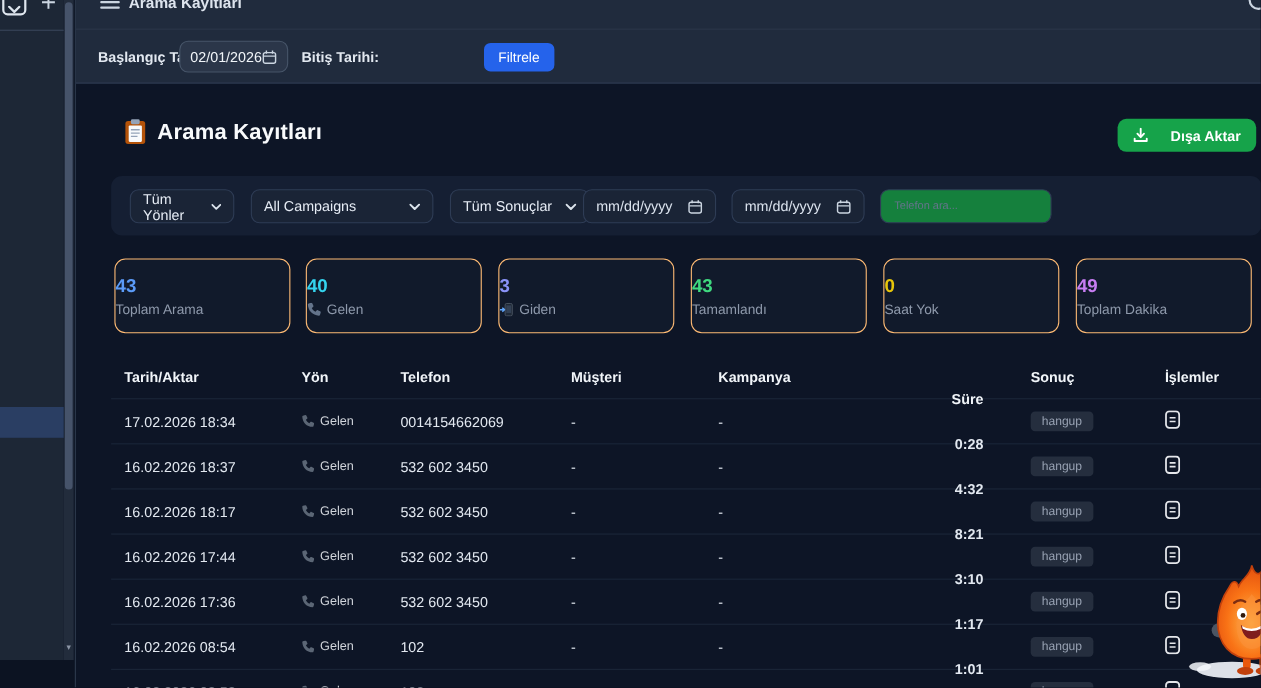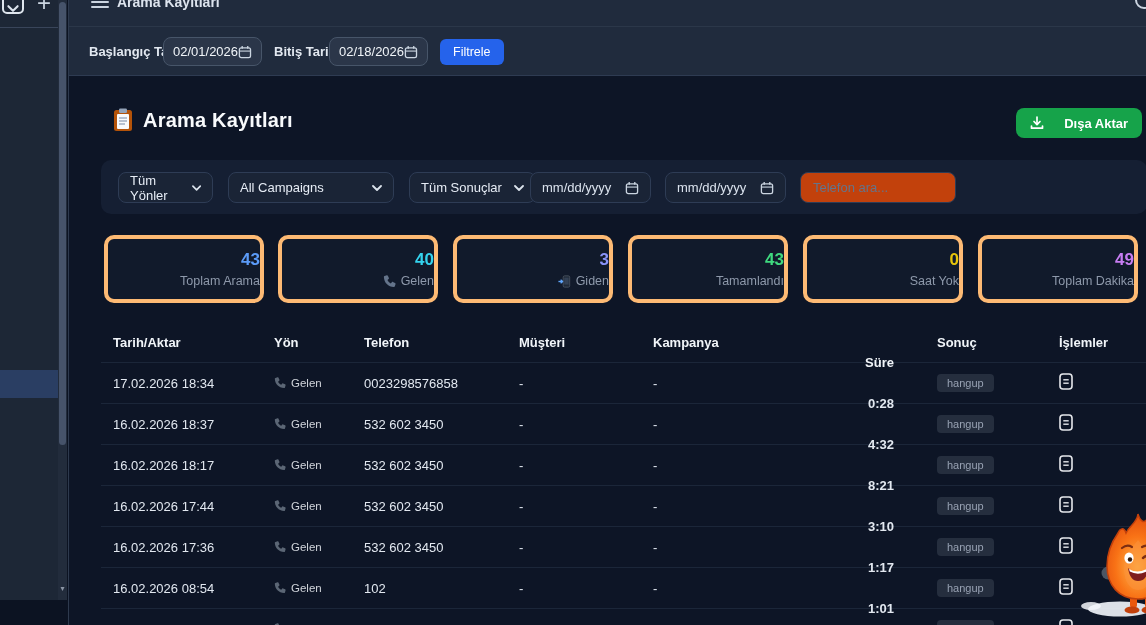--- a/index.html
+++ b/index.html
@@ -39,27 +39,27 @@
   .heading-wrap { position:absolute; left:44px; top:108px; display:flex; align-items:center; gap:10px; }
   .heading { font-size:20px; font-weight:700; color:#f8fafc; letter-spacing:.2px; }
   .export-btn { position:absolute; right:4px; top:108px; height:30px; padding:0 14px; border:none; border-radius:8px;
     color:#fff; font-size:13px; font-weight:600; font-family:inherit; display:flex; align-items:center; gap:20px; cursor:pointer; }
 
   
   .filter-card { position:absolute; left:32px; top:160px; width:1046px; height:54px; background:#151f33; border-radius:10px; }
   .fc-item { position:absolute; top:12px; height:31px; background:#1a2436; border:1px solid #2e3c55; border-radius:8px;
     display:flex; align-items:center; justify-content:space-between; padding:0 11px; color:#e6ecf5; font-size:13px; }
   .fc-item .ph { color:#dbe3ee; }
-  .fc-search { position:absolute; top:12px; height:31px; background:#c2410c; border:1px solid #2e3c55; border-radius:8px;
-    color:#e6ecf5; font-size:13px; font-family:inherit; padding:0 12px; outline:none; }
+  .fc-search { position:absolute; top:12px; height:31px; background:#15803d; border:1px solid #2e3c55; border-radius:8px;
+    color:#e6ecf5; font-size:10px; font-family:inherit; padding:0 12px; outline:none; }
   .fc-search::placeholder { color:#64748b; }
 
   
-  .stat-card { position:absolute; top:235px; width:160px; height:68px; background:#111a2b; border:4px solid #fdba74;
-    border-radius:10px; display:flex; flex-direction:column; align-items:flex-end; justify-content:center; gap:4px; }
+  .stat-card { position:absolute; top:235px; width:160px; height:68px; background:#111a2b; border:1px solid #fdba74;
+    border-radius:10px; display:flex; flex-direction:column; align-items:flex-start; justify-content:center; gap:4px; }
   .stat-val { font-size:17px; font-weight:700; }
   .stat-label { font-size:12.5px; color:#8e99ab; display:flex; align-items:center; gap:5px; }
 
   
   .table { position:absolute; left:32px; top:322px; width:1046px; }
   .trow { display:flex; align-items:center; height:41px; border-top:1px solid #1b2639; font-size:13px; color:#e2e8f0; }
   .thead { height:40px; border-top:none; font-weight:700; color:#f1f5f9; }
   .c1{width:161px;padding-left:12px;} .c2{width:90px;padding-left:12px;display:flex;align-items:center;gap:5px;}
   .c3{width:155px;padding-left:12px;} .c4{width:134px;padding-left:12px;} .c5{width:184px;padding-left:12px;}
   .c6{width:69px;text-align:right;font-weight:700;margin-top:40px;} .thead .c6{font-weight:700;}
@@ -150,26 +150,20 @@
       <div class="title-row-divider"></div>
 
       <div class="tb-label" style="left:20px">Başlangıç Tarihi:</div>
       <div class="tb-date" style="left:94px">
         <span>02/01/2026</span>
         <svg width="14" height="14" viewBox="0 0 15 15">
             <use href="#i-cal"></use>
           </svg>
       </div>
       <div class="tb-label" style="left:205px">Bitiş Tarihi:</div>
-      <div class="tb-date" style="left:260px">
-        <span>02/18/2026</span>
-        <svg width="14" height="14" viewBox="0 0 15 15">
-            <use href="#i-cal"></use>
-          </svg>
-      </div>
       <button class="filtrele-btn" style="background-color: rgb(37, 99, 235);">Filtrele</button>
     </div>
 
     <div class="heading-wrap">
       <svg width="20" height="24" viewBox="0 0 20 24">
           <use href="#i-clip"></use>
         </svg>
       <div class="heading">Arama Kayıtları</div>
     </div>
     <button class="export-btn" style="background-color: rgb(22, 163, 74);">
@@ -269,21 +263,21 @@
       </div>
       <div id="tbody">
         <div class="trow">
           <div class="c1">17.02.2026 18:34</div>
           <div class="c2">
             <svg width="12" height="12" viewBox="0 0 15 15" fill="#5b6675">
                 <use href="#i-phone"></use>
               </svg>
             <span class="dir-txt">Gelen</span>
           </div>
-          <div class="c3">0023298576858</div>
+          <div class="c3">0014154662069</div>
           <div class="c4">-</div>
           <div class="c5">-</div>
           <div class="c6">0:28</div>
           <div class="c7"><span class="badge">hangup</span></div>
           <div class="c8">
             <button class="doc-btn">
               <svg width="14" height="17" viewBox="0 0 14 17">
                   <use href="#i-doc"></use>
                 </svg>
             </button>

